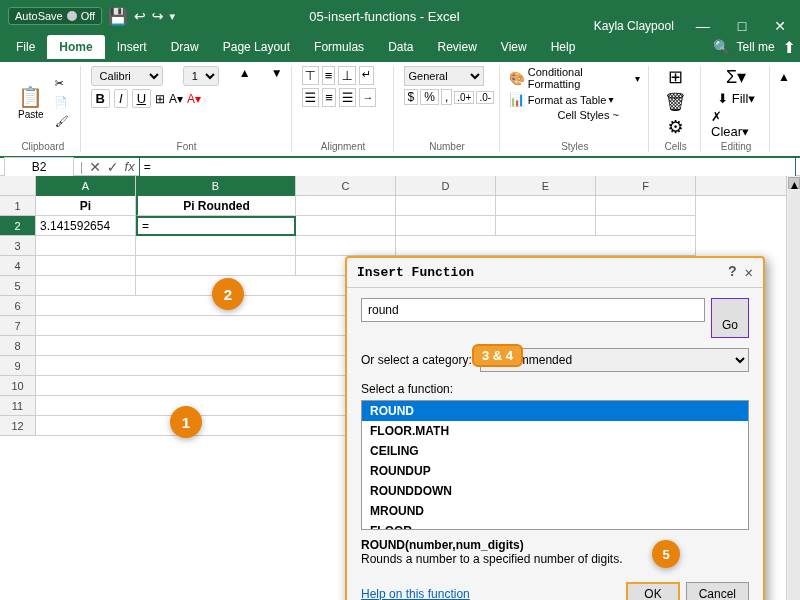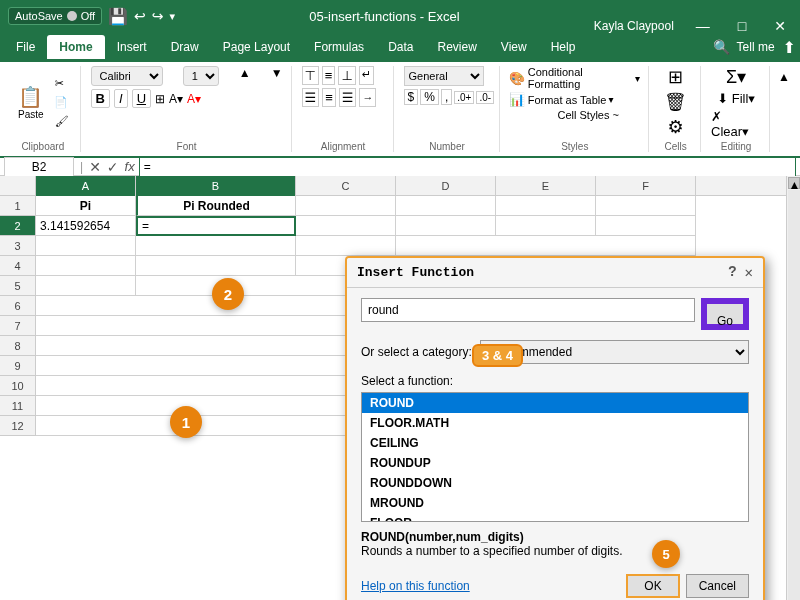--- a/index.html
+++ b/index.html
@@ -248,22 +248,22 @@
     .dialog-search-input {
       flex: 1;
       border: 1px solid #999;
       padding: 3px 6px;
       font-size: 12px;
       height: 24px;
       outline: none;
     }
     .go-btn {
       background: #e0e0e0;
-      border: 6px solid #6d28d9;
-      padding: 10px 10px;
+      border: 1px solid #6d28d9;
+      padding: 19px 10px;
       font-size: 12px;
       cursor: pointer;
       height: 24px;
     }
     .category-row {
       display: flex;
       align-items: center;
       gap: 8px;
       margin-bottom: 10px;
       font-size: 12px;

